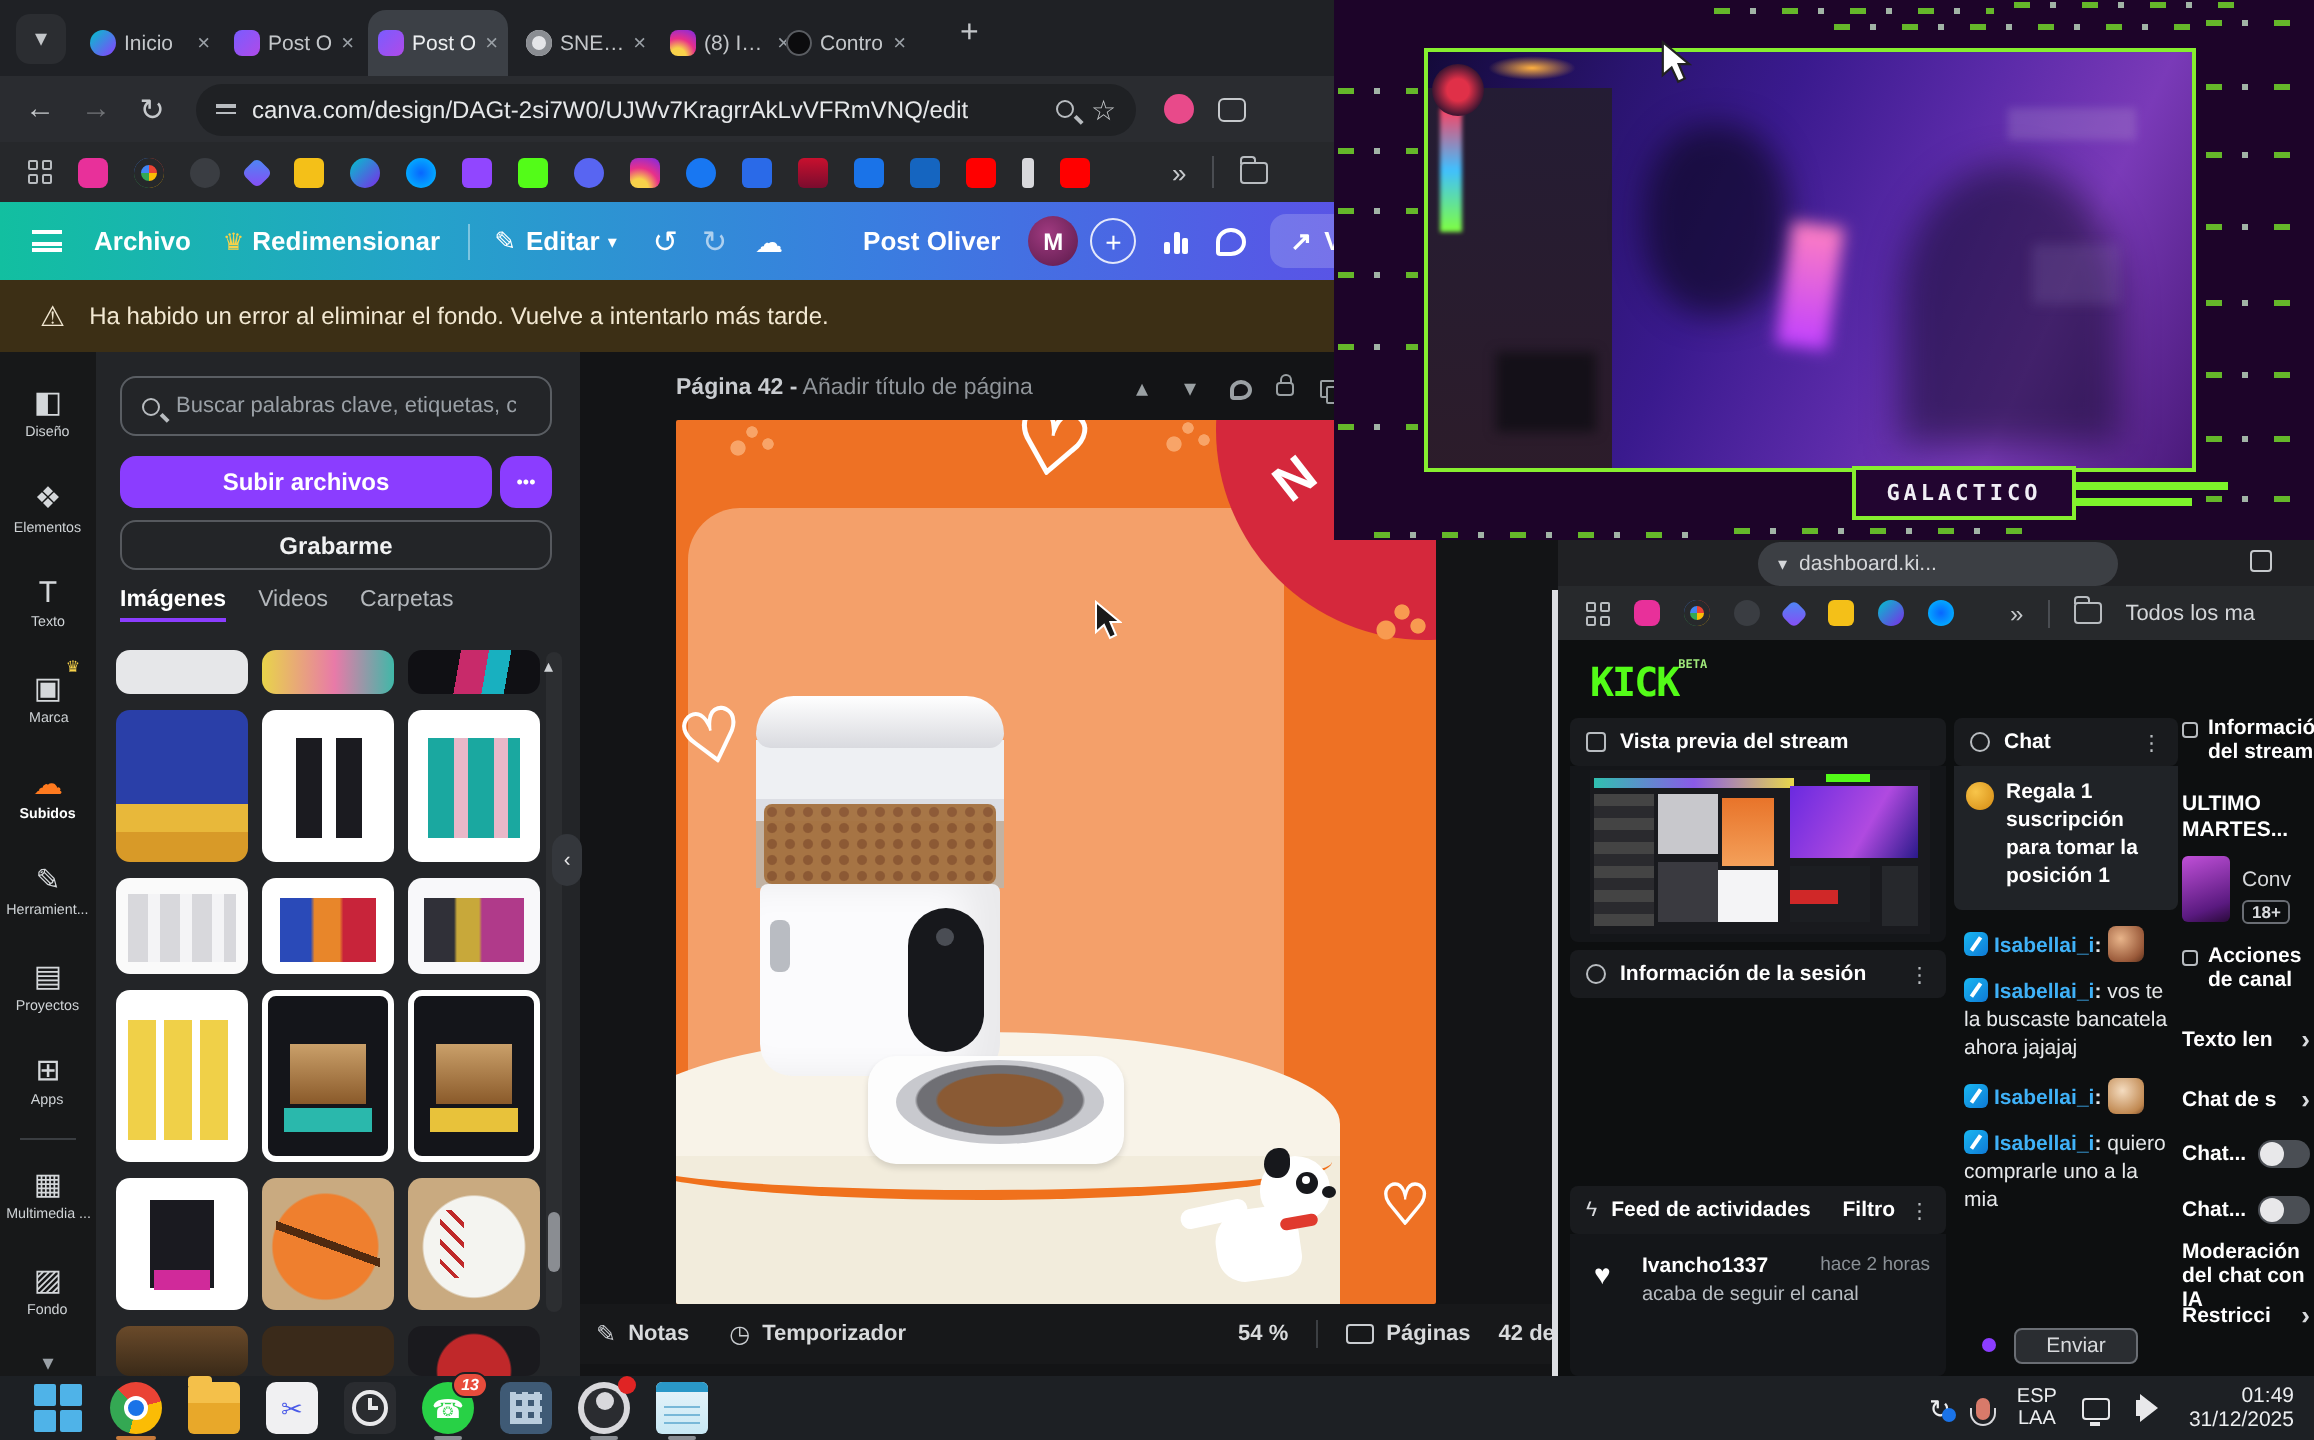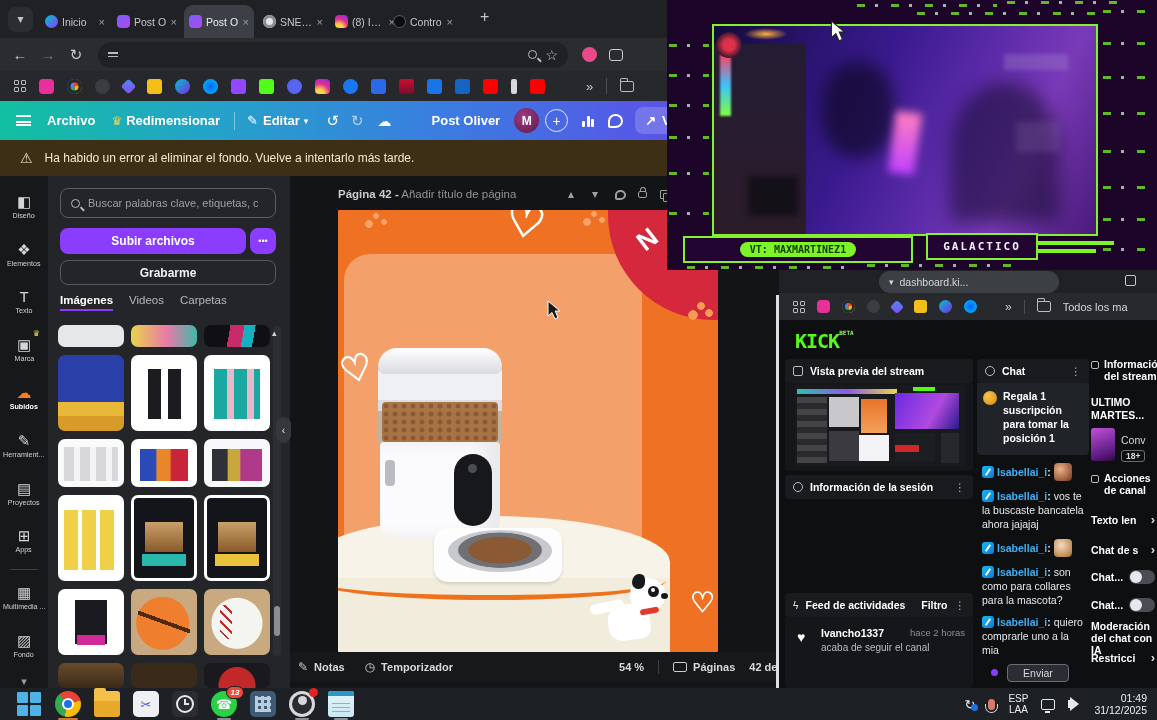--- a/index.html
+++ b/index.html
@@ -172,20 +172,21 @@
 
   <div class="ab navrow">
     <span class="nbtn" style="margin-left:6px">←</span>
     <span class="nbtn" style="opacity:.45">→</span>
     <span class="nbtn">↻</span>
     <div class="omni" style="width:470px;margin-left:8px">
       <span style="display:flex;flex-direction:column;gap:2px">
           <i style="width:10px;height:1.6px;background:#b8bcc0"></i>
           <i style="width:10px;height:1.6px;background:#b8bcc0"></i>
         </span>
+      <span class="ell" style="width:360px">canva.com/design/DAGt-2si7W0/UJWv7KragrrAkLvVFRmVNQ/edit</span>
       <span class="lens" style="margin-left:auto"></span>
       <span style="font-size:14px;color:#c6c9cc">☆</span>
     </div>
     <span style="width:15px;height:15px;border-radius:50%;background:#e84a8a;margin-left:14px"></span>
     <span style="width:14px;height:12px;border:1.6px solid #c6c9cc;border-radius:3px;margin-left:12px;position:relative"></span>
   </div>
 
   <div class="ab bkmrow">
     <span class="gridic">
         <i></i>
@@ -478,21 +479,20 @@
         <span class="kkebab">⋮</span>
       </div>
       <div class="kbody" style="left:198px;top:63px;width:112px;height:72px;background:#202327">
         <span class="ab" style="left:6px;top:8px;width:14px;height:14px;border-radius:50%;background:radial-gradient(circle at 35% 35%,#f8c54a,#d58a12)"></span>
         <span class="ab" style="left:26px;top:6px;width:80px;color:#fff;font-weight:bold;font-size:10.5px;line-height:14px">Regala 1 suscripción para tomar la posición 1</span>
       </div>
       <div class="ab" style="left:198px;top:139px;width:112px;height:200px;padding:4px 5px;overflow:hidden">
         <div class="msg"><span class="mbadge"></span><span class="uname">Isabellai_i</span> <span class="emote"></span></div>
         <div class="msg"><span class="mbadge"></span><span class="uname">Isabellai_i</span> <span>vos te la buscaste bancatela ahora jajajaj</span></div>
         <div class="msg"><span class="mbadge"></span><span class="uname">Isabellai_i</span> <span class="emote e2"></span></div>
-        <div class="msg"><span class="mbadge"></span><span class="uname">Isabellai_i</span> <span>son como para collares para la mascota?</span></div>
         <div class="msg"><span class="mbadge"></span><span class="uname">Isabellai_i</span> <span>quiero comprarle uno a la mia</span></div>
       </div>
       <span class="ab" style="left:212px;top:349px;width:7px;height:7px;border-radius:50%;background:#8b3dff"></span>
       <div class="ab" style="left:228px;top:344px;width:62px;height:18px;background:#2a2d31;border:1px solid #6a6e74;border-radius:4px;display:flex;align-items:center;justify-content:center;color:#d8dadd;font-size:10.5px">Enviar</div>
 
       <div class="c3row" style="top:38px;align-items:flex-start">
         <span class="ksq" style="width:8px;height:8px;margin-top:3px;margin-right:5px"></span>
         <span style="line-height:12px">Información del stream</span>
       </div>
       <div class="c3row" style="top:76px">
@@ -559,23 +559,20 @@
       <i class="ab" style="left:30px;top:2px;width:44px;height:12px;background:radial-gradient(#ffb040,rgba(0,0,0,0) 70%)"></i>
       <i class="ab" style="left:34px;top:150px;width:50px;height:40px;background:#141018;filter:blur(3px)"></i>
       <i class="ab" style="left:108px;top:36px;width:72px;height:96px;background:rgba(8,6,24,.6);border-radius:45%;filter:blur(8px)"></i>
       <i class="ab" style="left:178px;top:86px;width:26px;height:62px;background:linear-gradient(#ff80c0,#c040ff);filter:blur(4px);transform:rotate(8deg)"></i>
       <i class="ab" style="left:236px;top:56px;width:110px;height:140px;background:rgba(10,8,30,.5);border-radius:50% 50% 0 0;filter:blur(9px)"></i>
       <i class="ab" style="right:28px;top:28px;width:64px;height:16px;background:rgba(200,180,220,.22);filter:blur(2px)"></i>
       <i class="ab" style="right:36px;top:96px;width:44px;height:30px;background:rgba(160,140,200,.18);filter:blur(3px)"></i>
     </div>
 
 
-    <div class="obox" style="left:16px;top:236px;width:230px">
-      <span class="vtpill">VT: MAXMARTINEZ1</span>
-    </div>
     <div class="obox" style="left:259px;top:233px;width:112px">
       <span class="galtxt">GALACTICO</span>
     </div>
     <i class="gline" style="left:371px;top:241px;width:76px"></i>
     <i class="gline" style="left:371px;top:249px;width:58px"></i>
   </div>
 
   <div class="ab taskbar">
     <span class="tbi" style="margin-left:16px;display:grid;grid-template-columns:11px 11px;grid-template-rows:11px 11px;gap:2px;padding:1px">
         <i style="background:#4fb3e8;border-radius:1px"></i>

